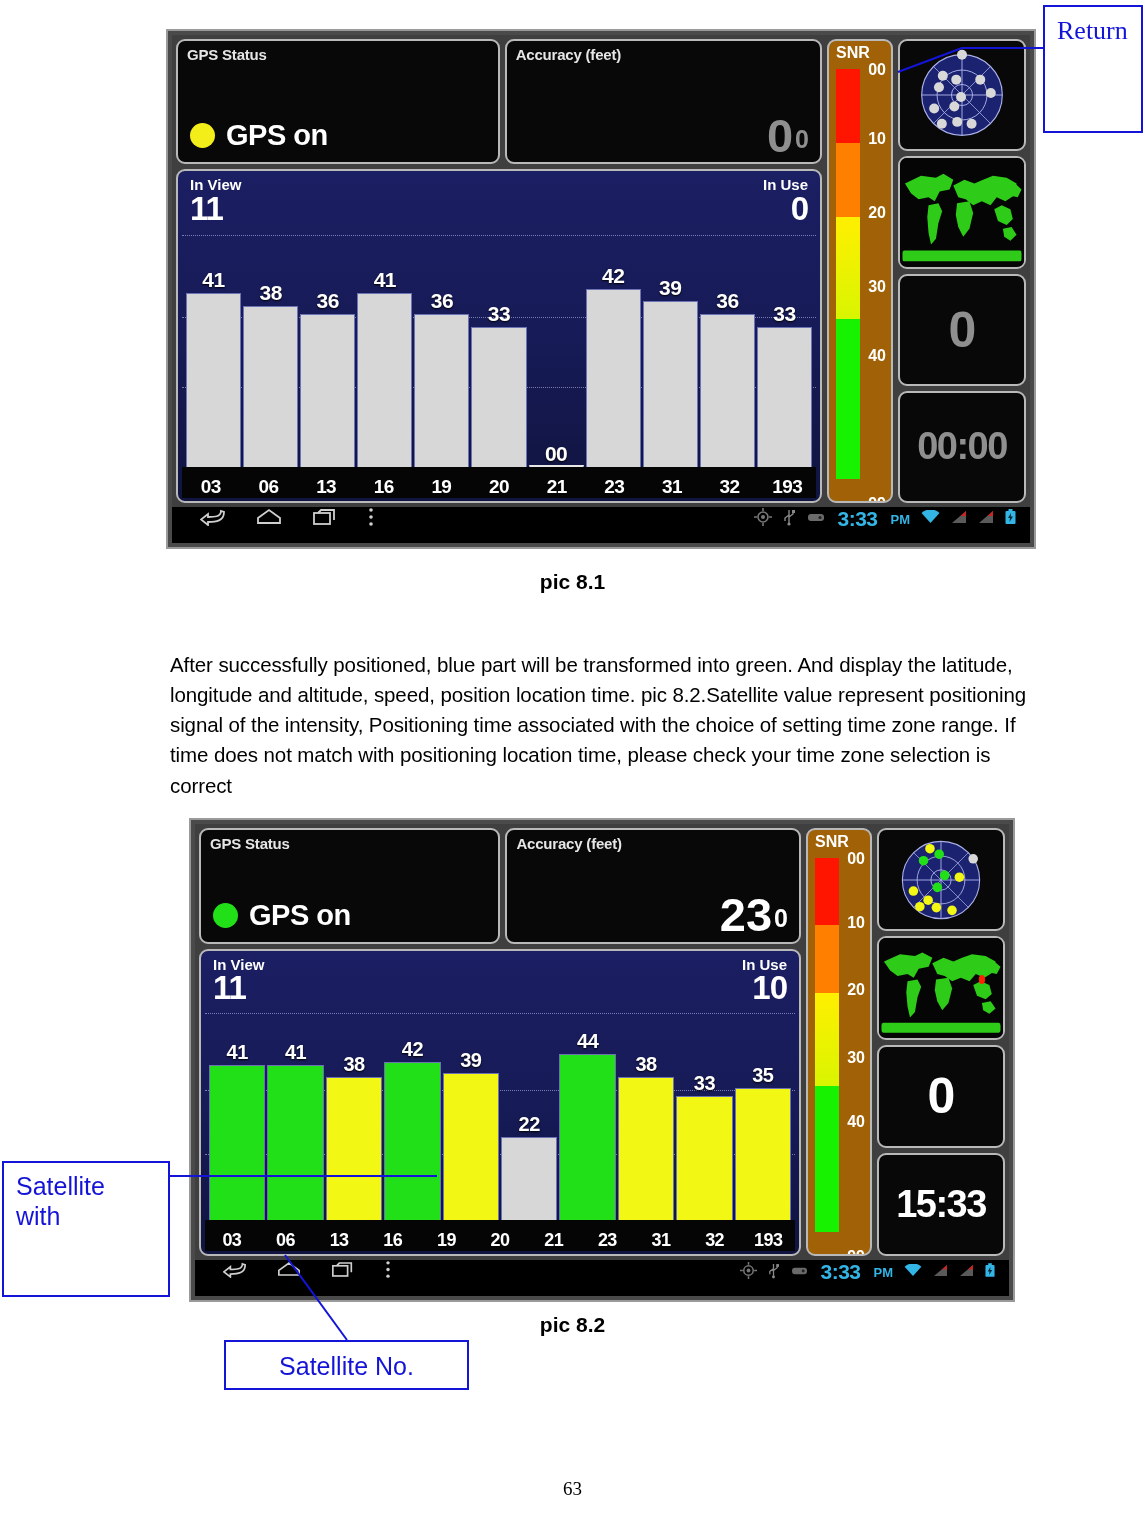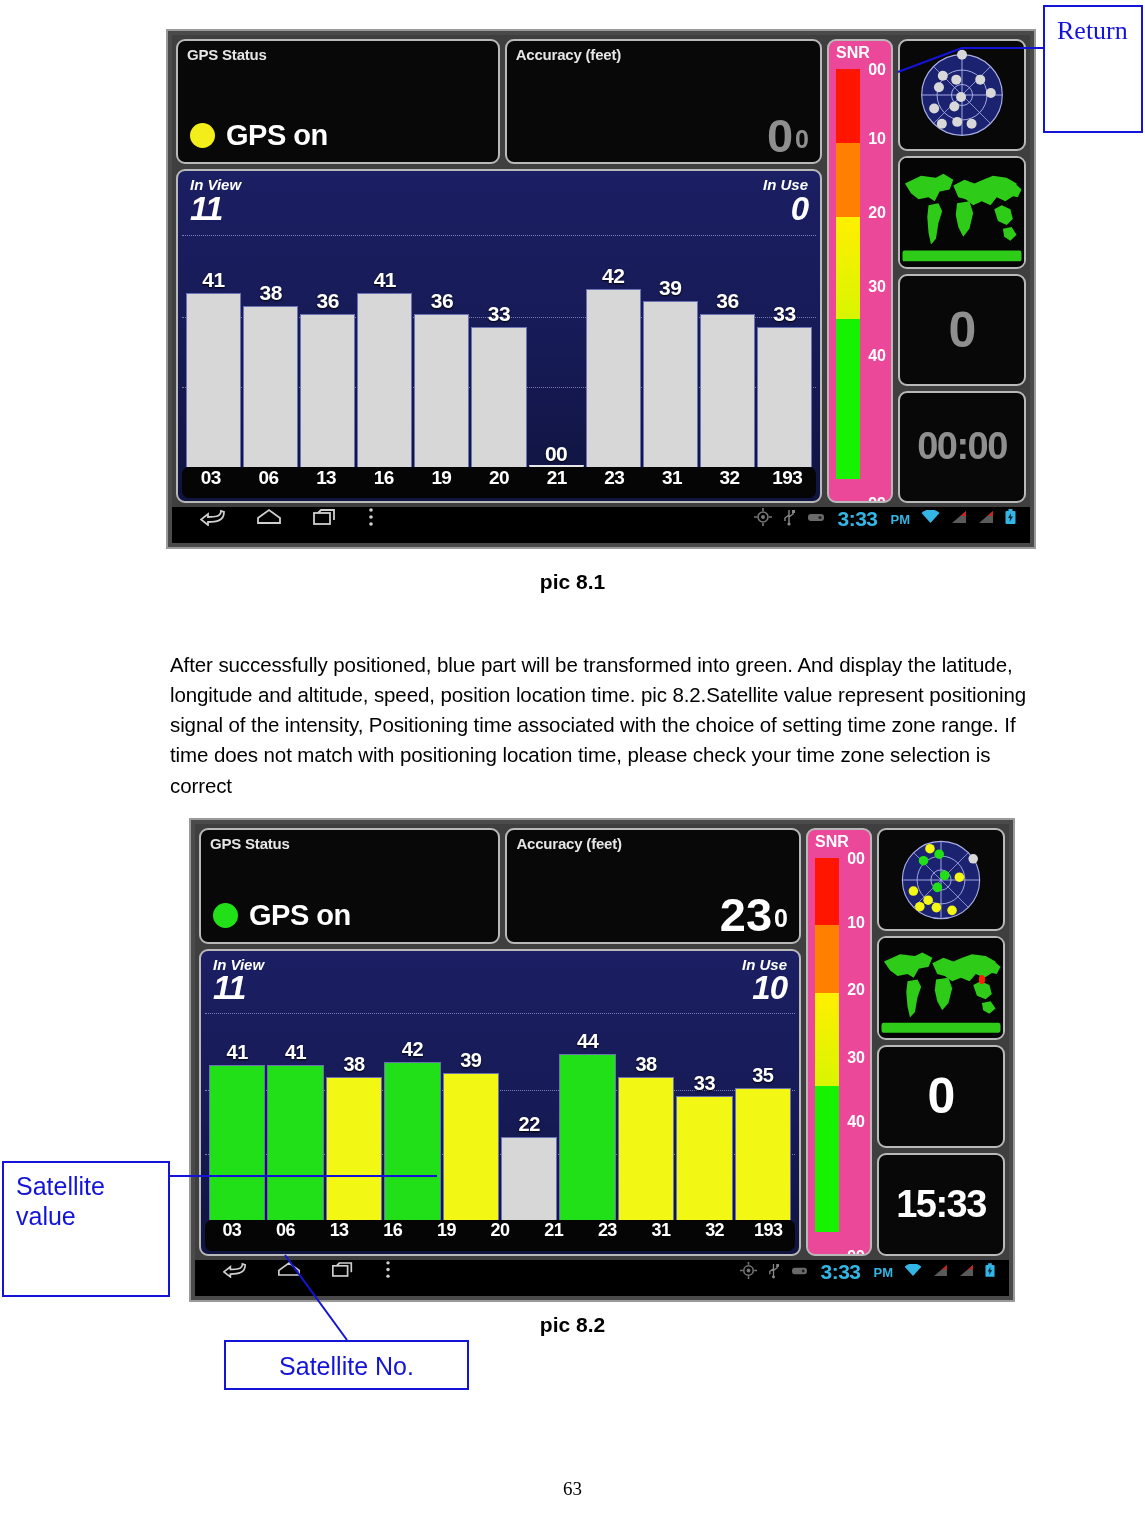--- a/index.html
+++ b/index.html
@@ -72,21 +72,21 @@
     background:linear-gradient(180deg,#1b1f63 0%, #161a55 55%, #10143f 100%);
     border:2px solid #b9b9b9;
     border-radius:9px;
     position:relative;
     overflow:hidden;
   }
   .chart-head {
     position:absolute; top:0; left:0; right:0; height:62px;
     padding:6px 12px 0 12px;
     display:flex; justify-content:space-between;
-    color:#fff; pointer-events:none;font-style:italic;
+    color:#fff; pointer-events:none;
   }
   .chart-head .lbl { font-size:15px; font-weight:bold; line-height:1.05;}
   .chart-head .num { font-size:33px; font-weight:bold; line-height:0.95; letter-spacing:-1px;}
   .chart-head .right { text-align:right; }
 
   .grid-line {
     position:absolute; left:4px; right:4px; height:0;
     border-top:1px dotted rgba(200,205,255,.55);
   }
 
@@ -101,31 +101,31 @@
   .bar-val {
     position:absolute; left:0; right:0; text-align:center;
     color:#fff; font-size:21px; font-weight:bold; letter-spacing:-0.5px;
     text-shadow:0 1px 2px #000;
   }
   .bar-rect { width:100%; border:1px solid #6b73b5; border-bottom:none; }
 
   .xaxis {
     position:absolute; left:4px; right:4px; bottom:3px; height:31px;
     background:#050505;
-    display:flex; align-items:flex-start;border-radius:7px;
+    display:flex; align-items:flex-end;
   }
   .xaxis .tick {
     flex:1; text-align:center; color:#fff;
     font-size:19px; font-weight:bold; letter-spacing:-0.6px;
   }
 
   
   .snr {
     width:66px;
-    background:#ec4899;
+    background:#a16207;
     border:2px solid #b9b9b9;
     border-radius:9px;
     position:relative;
     overflow:hidden;
   }
   .snr-title {
     position:absolute; top:3px; left:7px;
     color:#fff; font-size:16px; font-weight:bold;
   }
   .snr-bar {
@@ -685,21 +685,21 @@
   </div>
 </div>
 
 <div class="caption" style="top:1313px; left:0;">pic 8.2</div>
 
 <div class="callout serif" style="left:1043px; top:5px; width:100px; height:128px;">
   <div class="txt">Return</div>
 </div>
 
 <div class="callout" style="left:2px; top:1161px; width:168px; height:136px;">
-  <div class="txt">Satellite value</div>
+  <div class="txt">Satellite with</div>
 </div>
 
 <div class="callout" style="left:224px; top:1340px; width:245px; height:50px;">
   <div class="txt" style="text-align:center; padding-top:9px;">Satellite No.</div>
 </div>
 
 <svg class="leader" style="left:0; top:0; width:1145px; height:1514px;">
   <line x1="1043" y1="48" x2="962" y2="48" stroke="#1414d8" stroke-width="2"></line>
   <line x1="962" y1="48" x2="898" y2="72" stroke="#1414d8" stroke-width="2"></line>
   <line x1="170" y1="1176" x2="437" y2="1176" stroke="#1414d8" stroke-width="2"></line>

